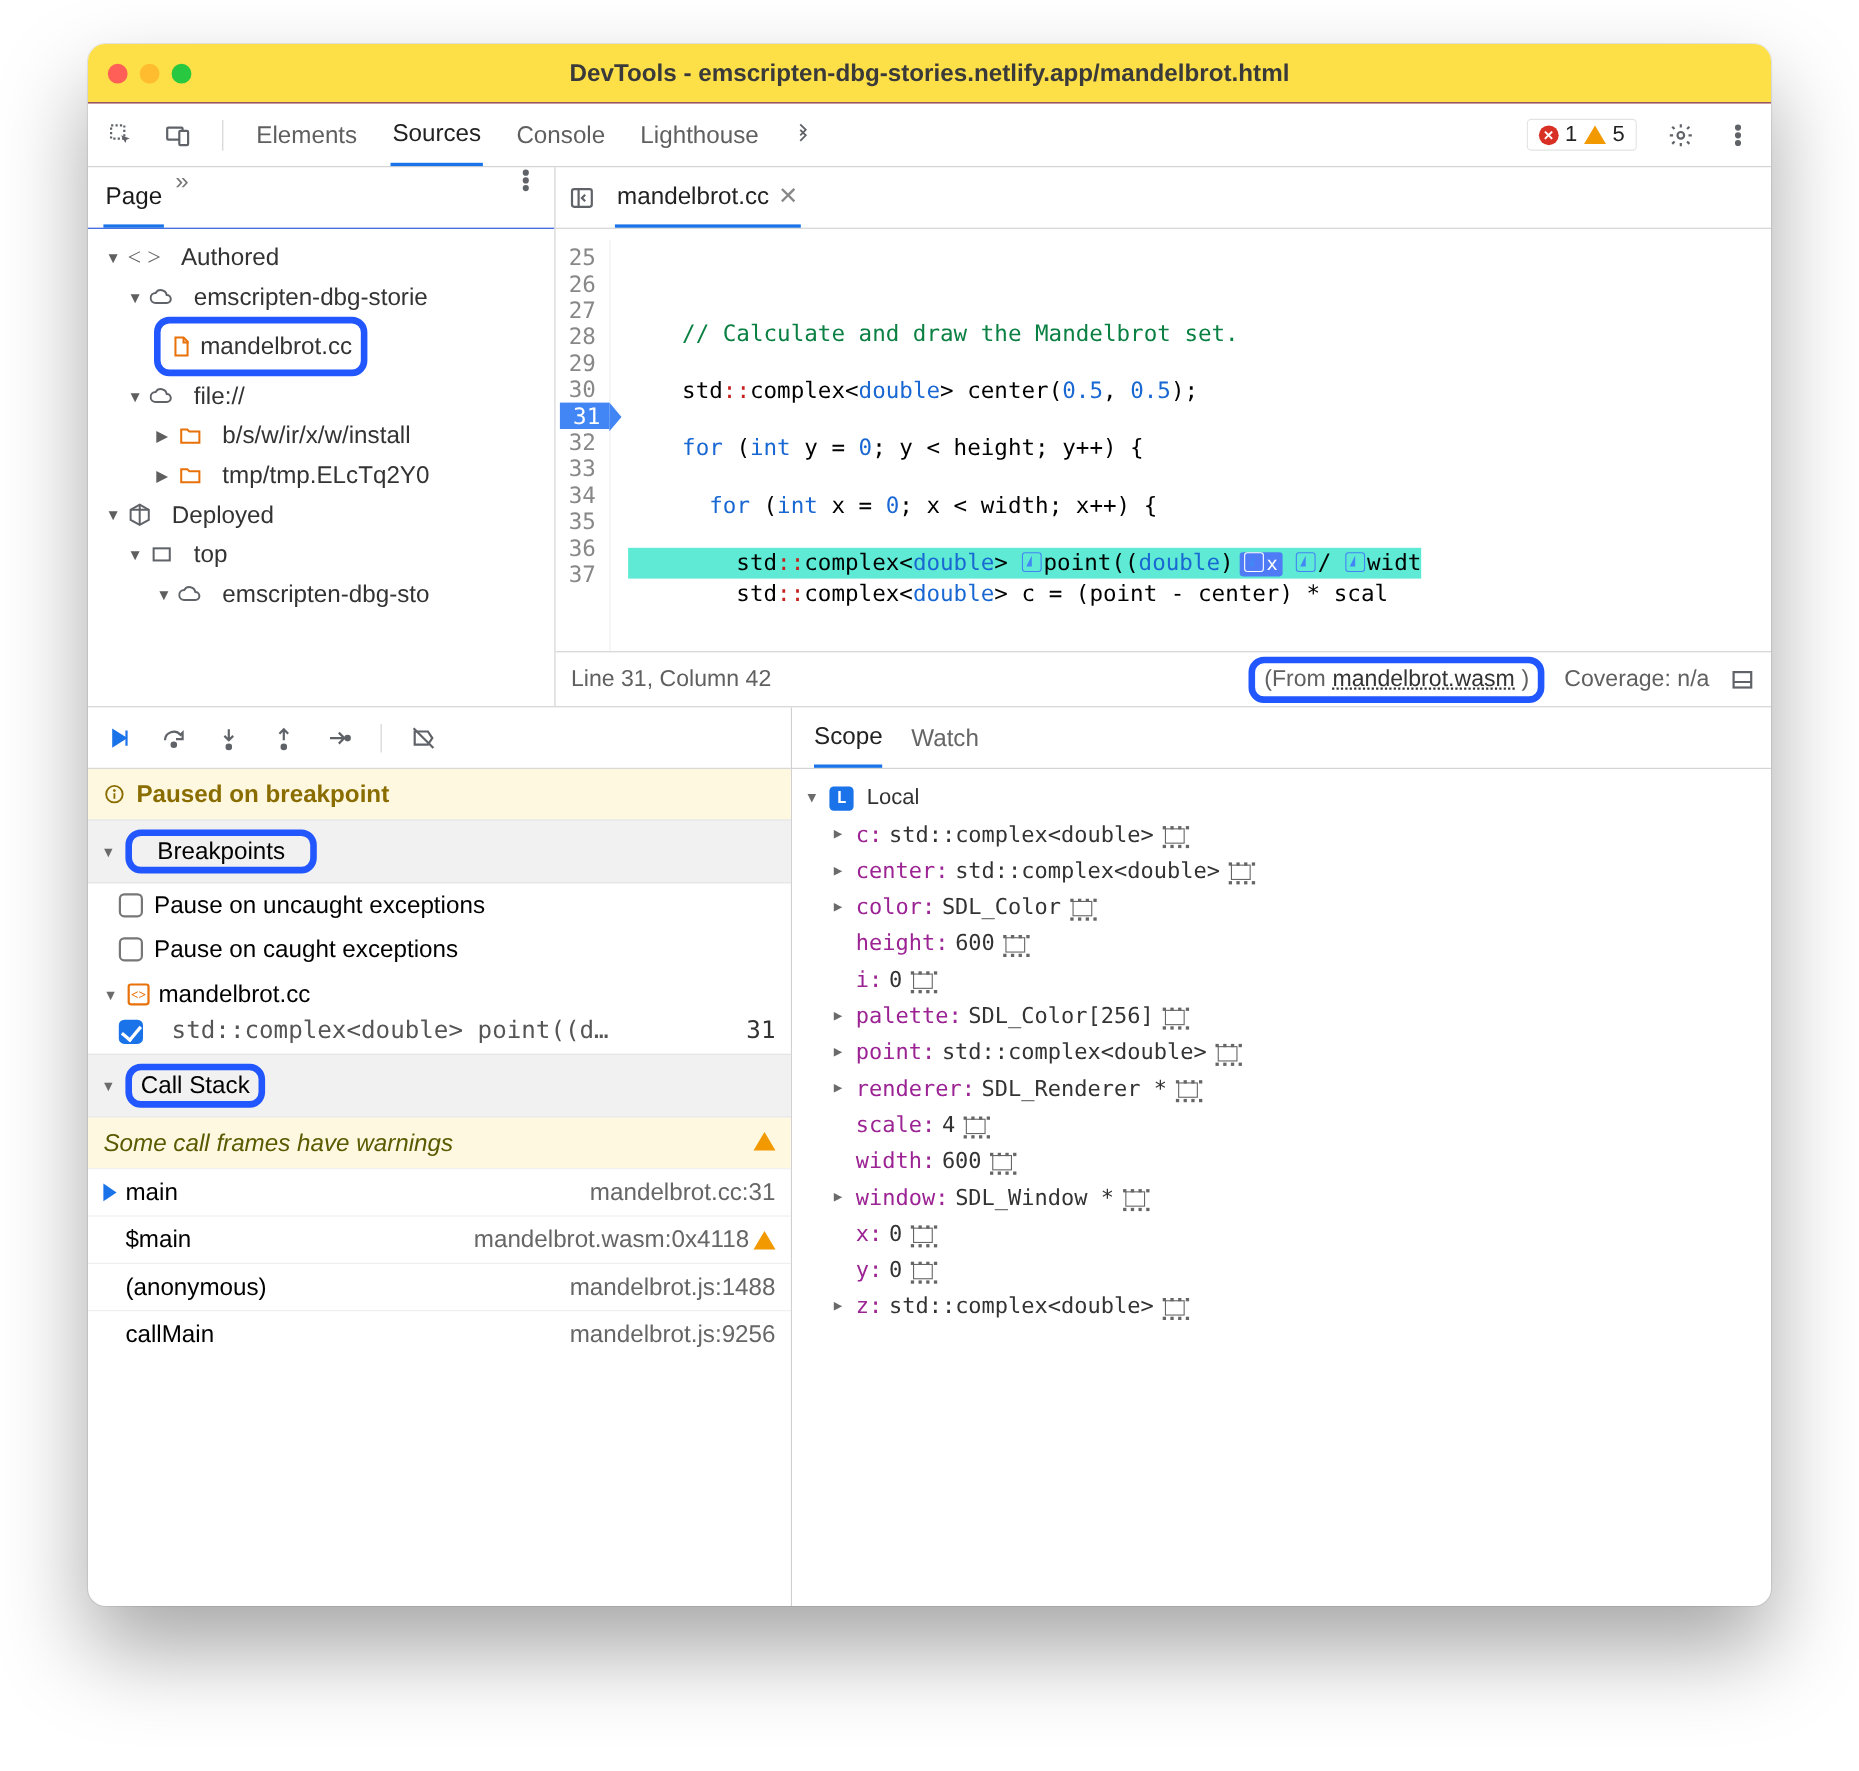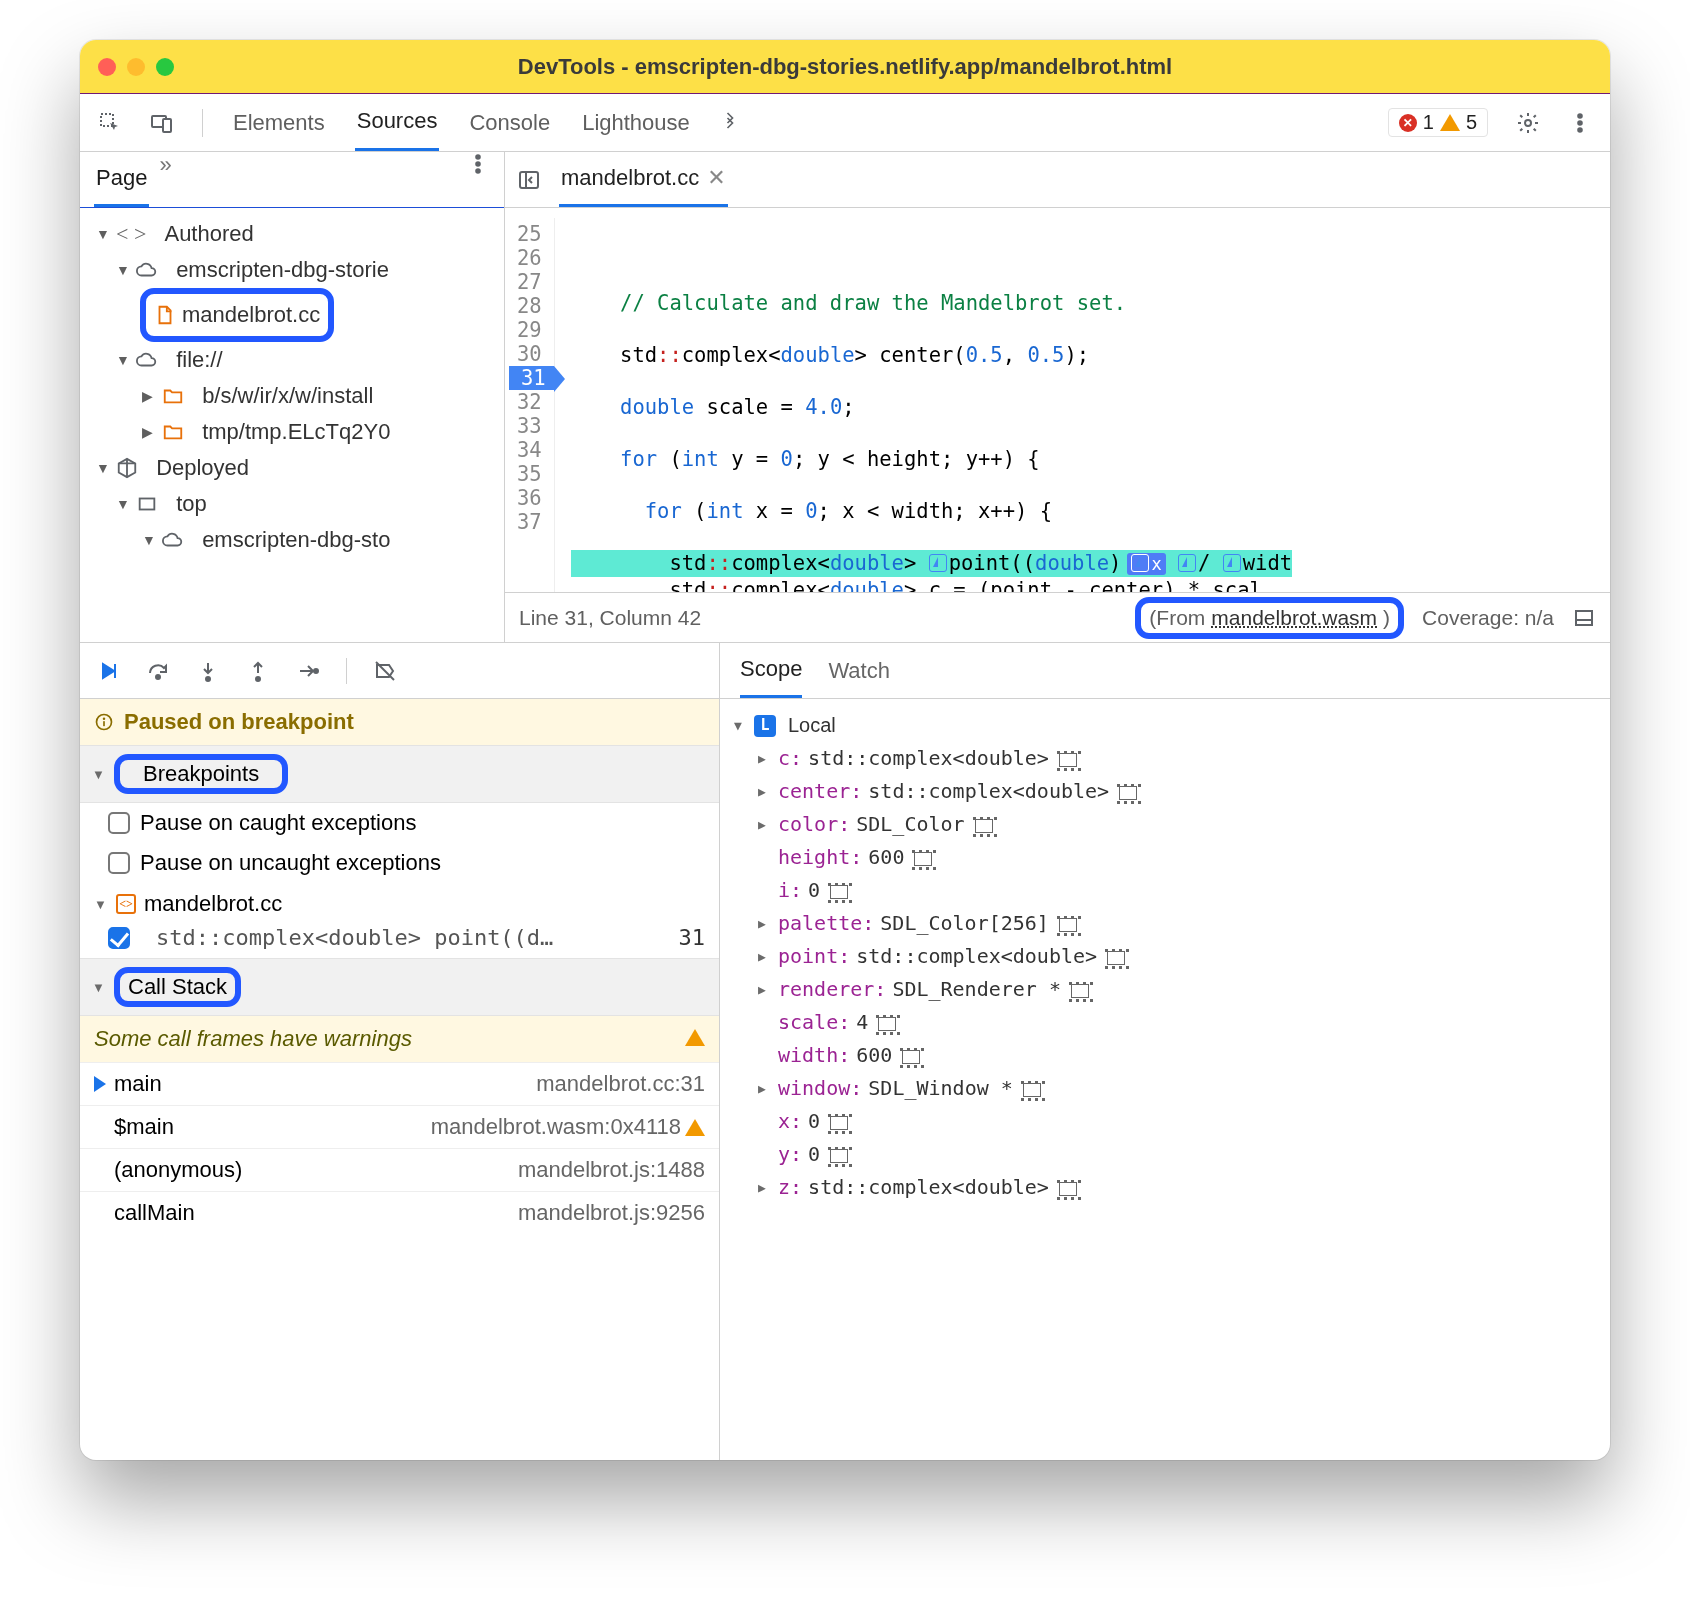--- a/index.html
+++ b/index.html
@@ -229,21 +229,20 @@
               <div>33</div>
               <div>34</div>
               <div>35</div>
               <div>36</div>
               <div>37</div>
           </div>
           <div class="code-lines">
 <div>&nbsp;</div>
 <div><span class="c-comment">    // Calculate and draw the Mandelbrot set.</span></div>
 <div>    std<span class="c-op">::</span>complex&lt;<span class="c-kw">double</span>&gt; center(<span class="c-num">0.5</span>, <span class="c-num">0.5</span>);</div>
-<div>    <span class="c-kw">double</span> scale = <span class="c-num">4.0</span>;</div>
 <div>    <span class="c-kw">for</span> (<span class="c-kw">int</span> y = <span class="c-num">0</span>; y &lt; height; y++) {</div>
 <div>      <span class="c-kw">for</span> (<span class="c-kw">int</span> x = <span class="c-num">0</span>; x &lt; width; x++) {</div>
 <div class="hl-line">        std<span class="c-op">::</span>complex&lt;<span class="c-kw">double</span>&gt; <span class="sm-badge"></span>point((<span class="c-kw">double</span>)<span class="inline-chip"><span class="sm-badge" style="border-color:#fff;"></span><span>x</span></span> <span class="sm-badge"></span>/ <span class="sm-badge"></span>widt</div>
 <div>        std<span class="c-op">::</span>complex&lt;<span class="c-kw">double</span>&gt; c = (point - center) * scal</div>
 
 
 
 
 
           </div>
@@ -304,25 +303,25 @@
           <span>Paused on breakpoint</span>
         </div>
         <div class="pane-header">
           <span class="tri">▼</span>
           <span class="blue-ring" style="padding:1px 23px">
               <span>Breakpoints</span>
             </span>
         </div>
         <div class="checkbox-row">
             <span class="fake-chk"></span>
-            <span>Pause on caught exceptions</span>
+            <span>Pause on uncaught exceptions</span>
           </div>
         <div class="checkbox-row">
             <span class="fake-chk"></span>
-            <span>Pause on uncaught exceptions</span>
+            <span>Pause on caught exceptions</span>
           </div>
         <div class="bp-file">
             <span class="tri">▼</span>
             <span class="orange-box">&lt;&gt;</span>
             <span>mandelbrot.cc</span>
           </div>
         <div class="bp-entry">
             <span class="fake-chk checked"></span>
             <span>std::complex&lt;double&gt; point((d…</span>
             <span class="ln">31</span>

